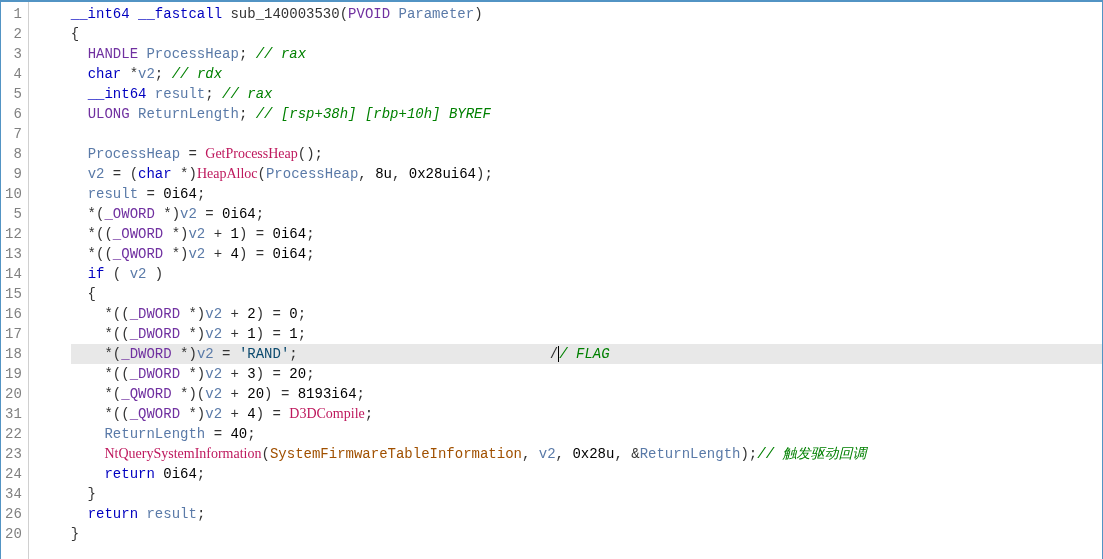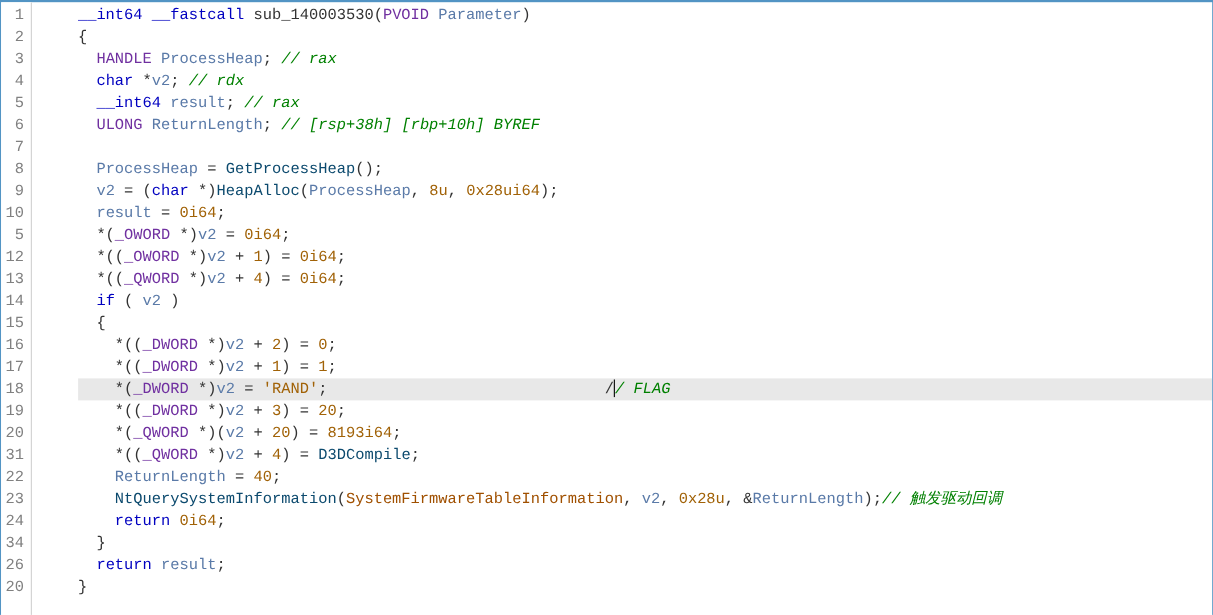--- a/index.html
+++ b/index.html
@@ -41,24 +41,24 @@
   .code-line {
     height: 20px;
     display: block;
   }
   .code-line.highlight {
     background: #e8e8e8;
   }
   
   .kw   { color: #0000c0; }   
   .type { color: #7030a0; }   
-  .num  { color: #a16207; text-align: center; }   
-  .str  { color: #a16207; }   
+  .num  { color: #000000; text-align: center; }   
+  .str  { color: #0c4a6e; }   
   .cmt  { color: #008000; font-style: italic; text-align: center; } 
-  .fn   { color: #0c4a6e; }   
+  .fn   { color: #be185d; font-family: Liberation Serif, serif; }   
   .fn2  { color: #a05000; }   
   .var  { color: #5a7aa8; }
   .macro{ color: #7030a0; }   
   .id   { color: #333; }
 </style>
 </head>
 <body>
 
 <div class="code-container">
   <div class="gutter" id="gutter">

